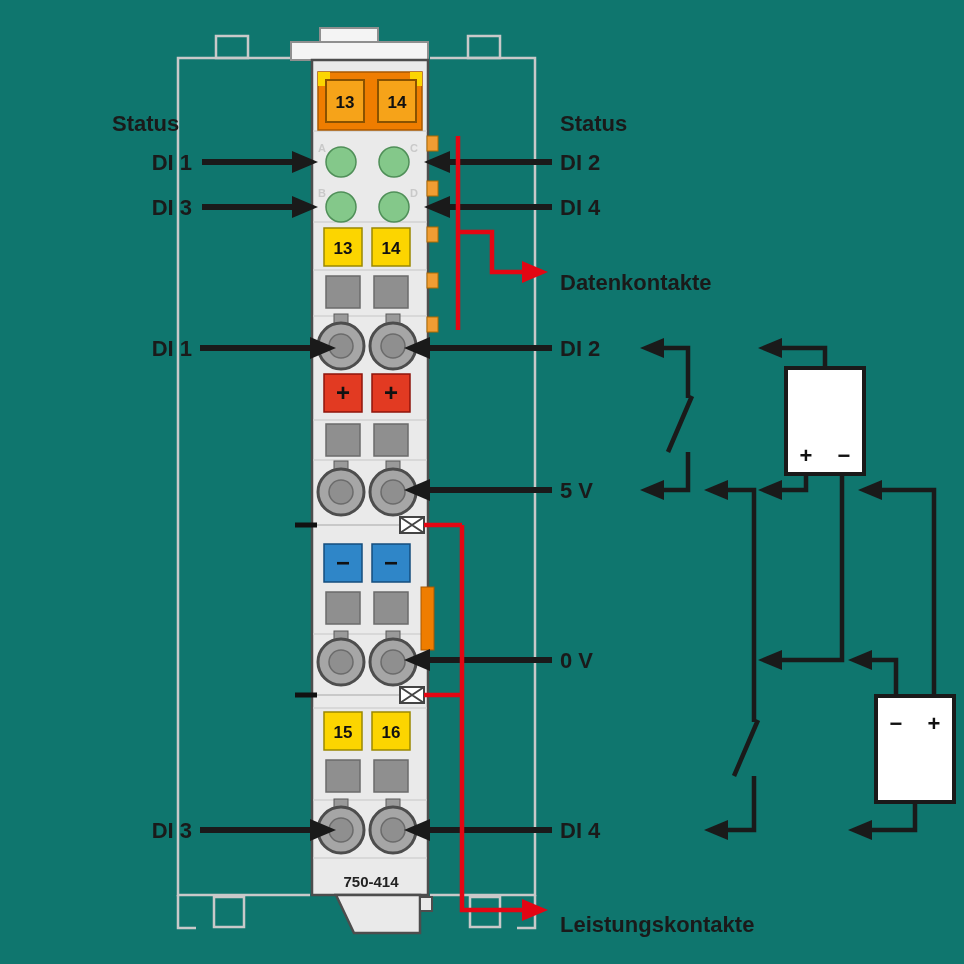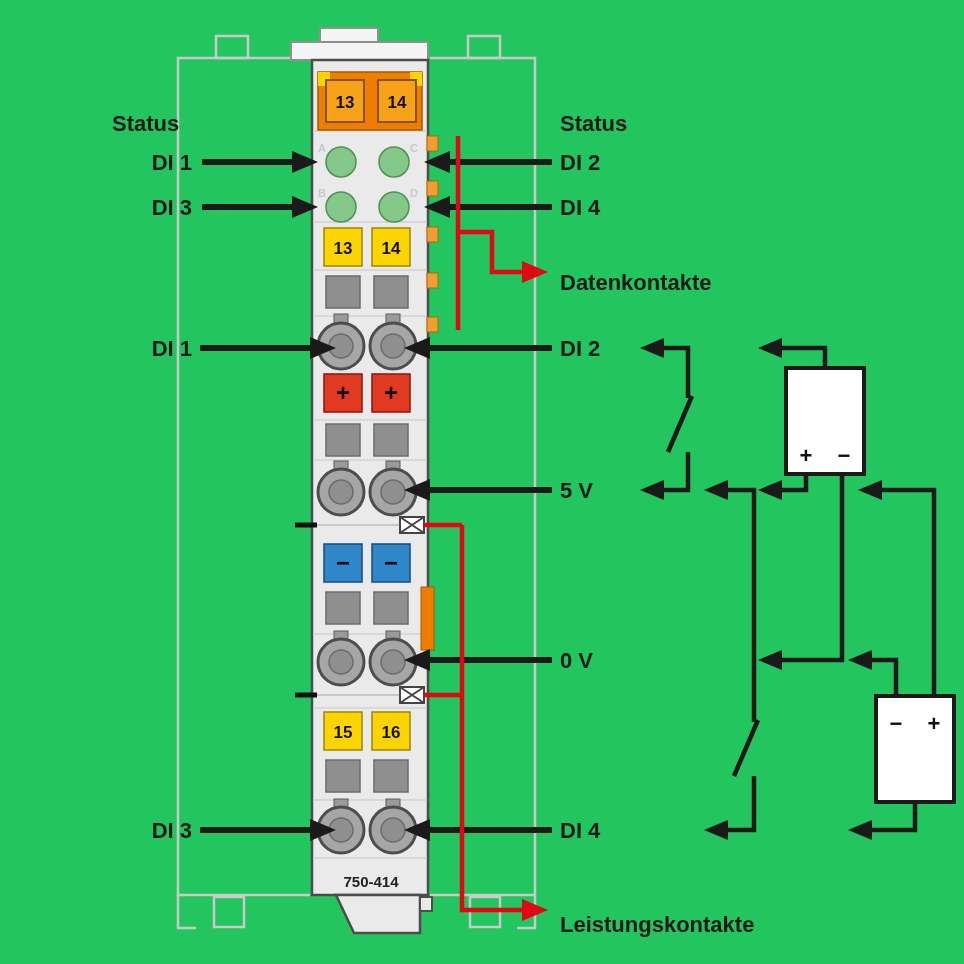--- a/index.html
+++ b/index.html
@@ -1,16 +1,16 @@
 <!DOCTYPE html>
 <html><head>
 <meta charset="utf-8">
 <style>
   html, body { margin: 0; padding: 0; background: #ffffff; }
-  .canvas { position: relative; width: 964px; height: 964px; background: #22c55e; overflow: hidden; }
+  .canvas { position: relative; width: 964px; height: 964px; background: #0f766e; overflow: hidden; }
   svg { display: block; }
   text { font-family: "Liberation Sans", sans-serif; }
   .lbl       { font-size: 22px; font-weight: bold; fill: #1a1a1a; }
   .tab-num   { font-size: 17px; font-weight: bold; fill: #111111; }
   .sign      { font-size: 24px; font-weight: bold; fill: #111111; }
   .sign-sm   { font-size: 22px; font-weight: bold; fill: #111111; }
   .led-letter{ font-size: 11px; font-weight: bold; fill: #c9c9c9; }
   .part-num  { font-size: 15px; font-weight: bold; fill: #222222; }
 </style>
 </head>

